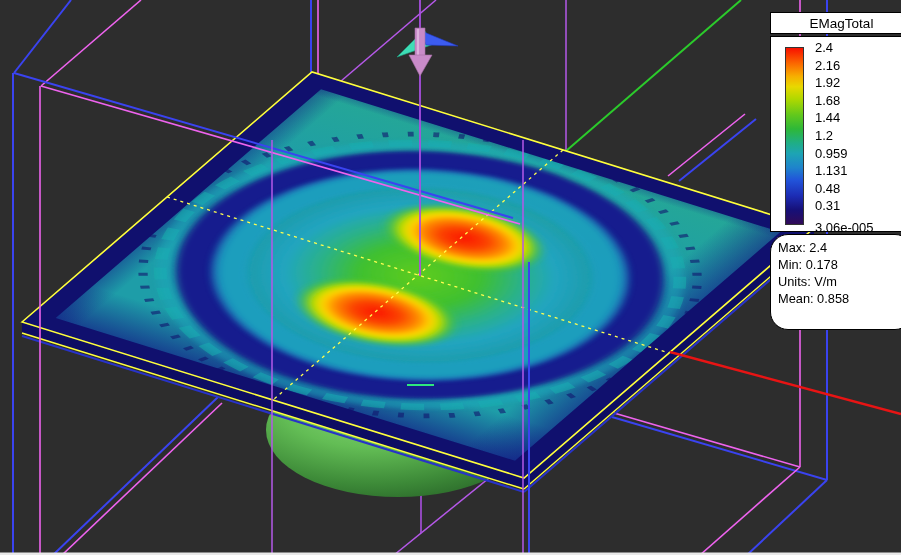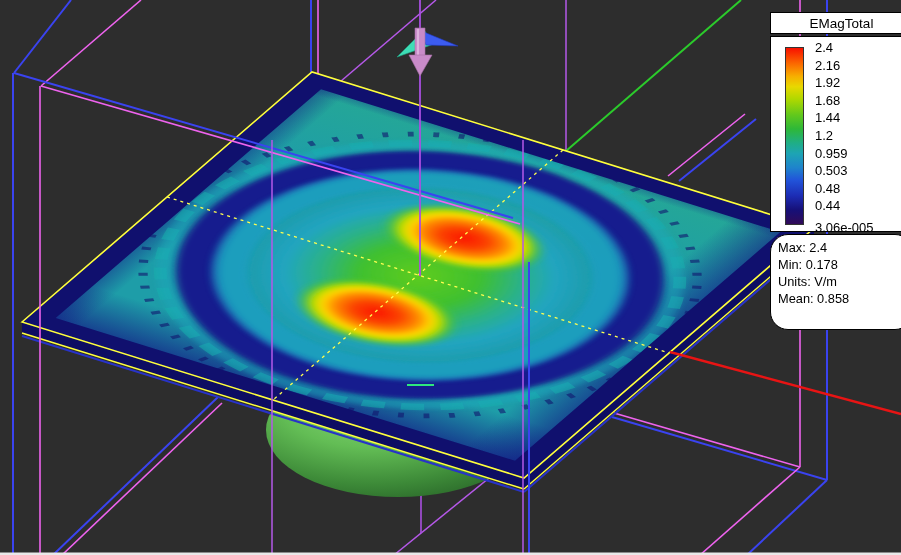--- a/index.html
+++ b/index.html
@@ -180,23 +180,23 @@
   <div class="lg-box lg-title">EMagTotal</div>
   <div class="lg-box lg-scale">
     <div class="lg-bar"></div>
     <span class="lg-tick" style="top:3px">2.4</span>
     <span class="lg-tick" style="top:21px">2.16</span>
     <span class="lg-tick" style="top:38px">1.92</span>
     <span class="lg-tick" style="top:56px">1.68</span>
     <span class="lg-tick" style="top:73px">1.44</span>
     <span class="lg-tick" style="top:91px">1.2</span>
     <span class="lg-tick" style="top:109px">0.959</span>
-    <span class="lg-tick" style="top:126px">0.503</span>
+    <span class="lg-tick" style="top:126px">1.131</span>
     <span class="lg-tick" style="top:144px">0.48</span>
-    <span class="lg-tick" style="top:161px">0.44</span>
+    <span class="lg-tick" style="top:161px">0.31</span>
     <span class="lg-tick" style="top:183px">3.06e-005</span>
   </div>
   <div class="lg-box lg-stats">
     <div>Max: 2.4</div>
     <div>Min: 0.178</div>
     <div>Units: V/m</div>
     <div>Mean: 0.858</div>
   </div>
 </div>
 

